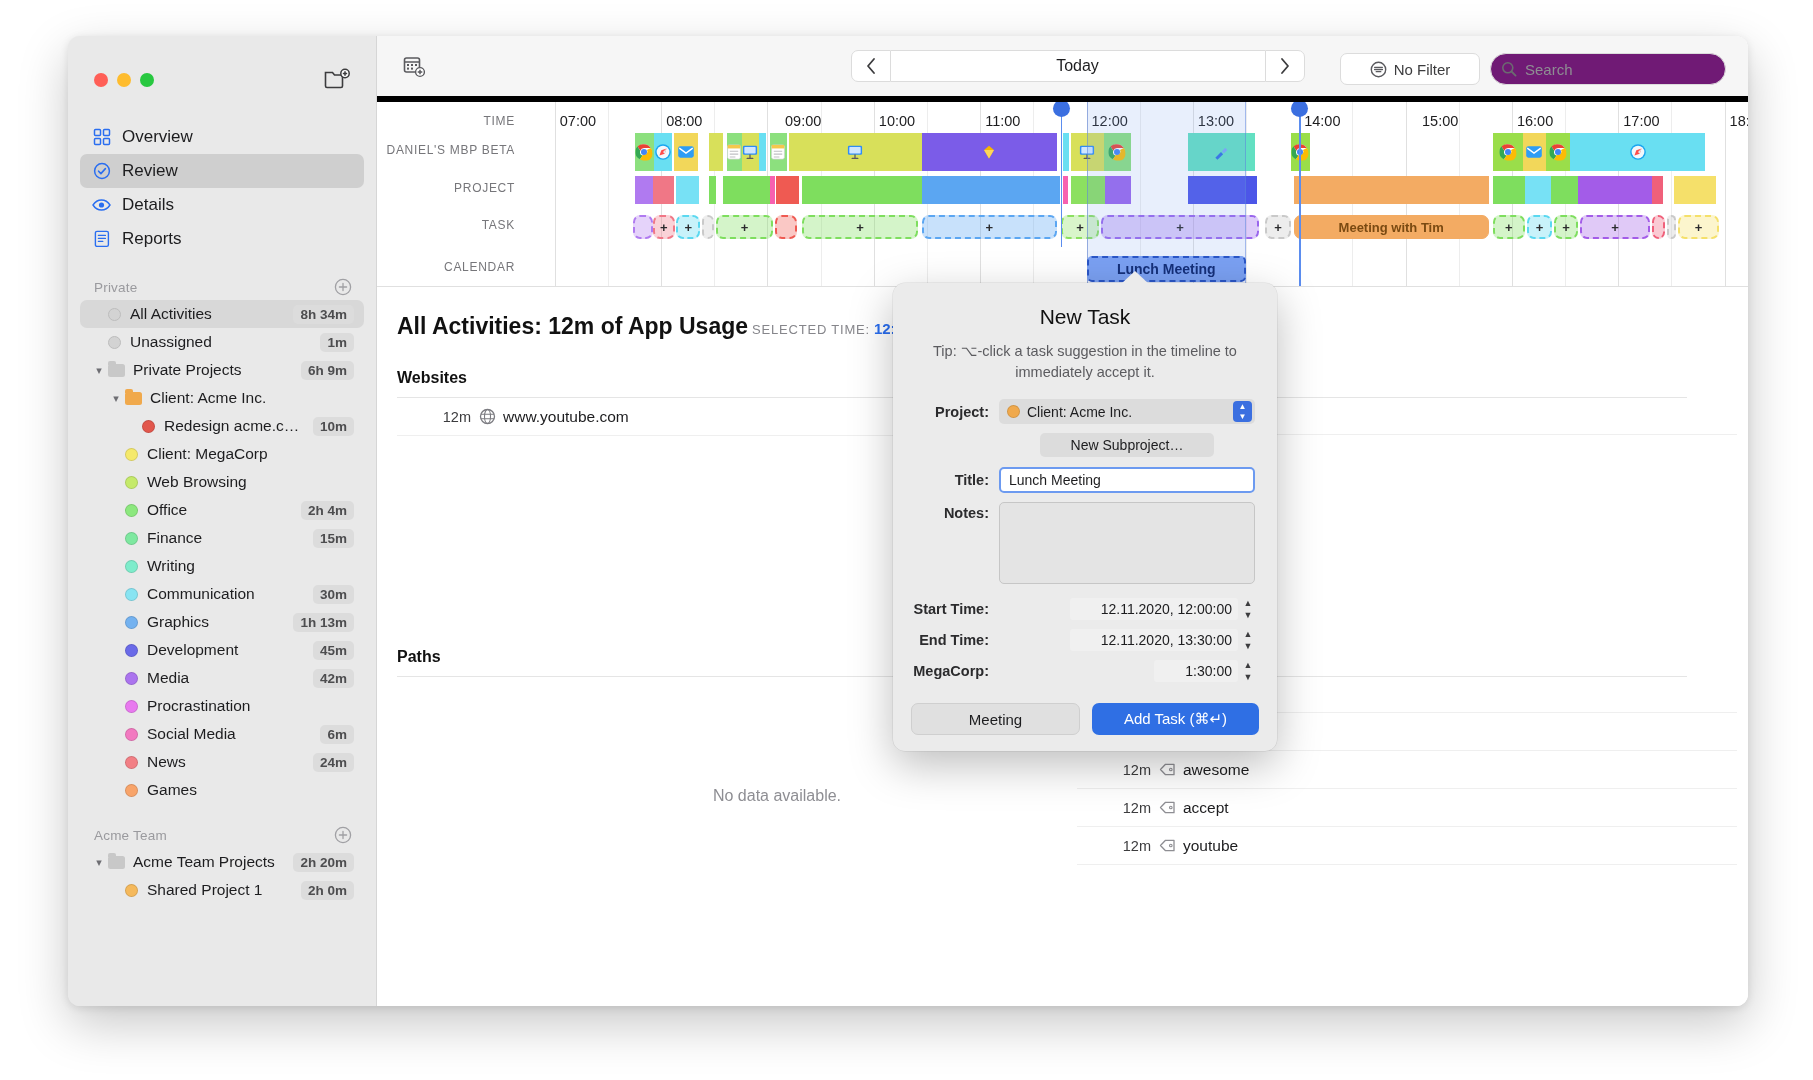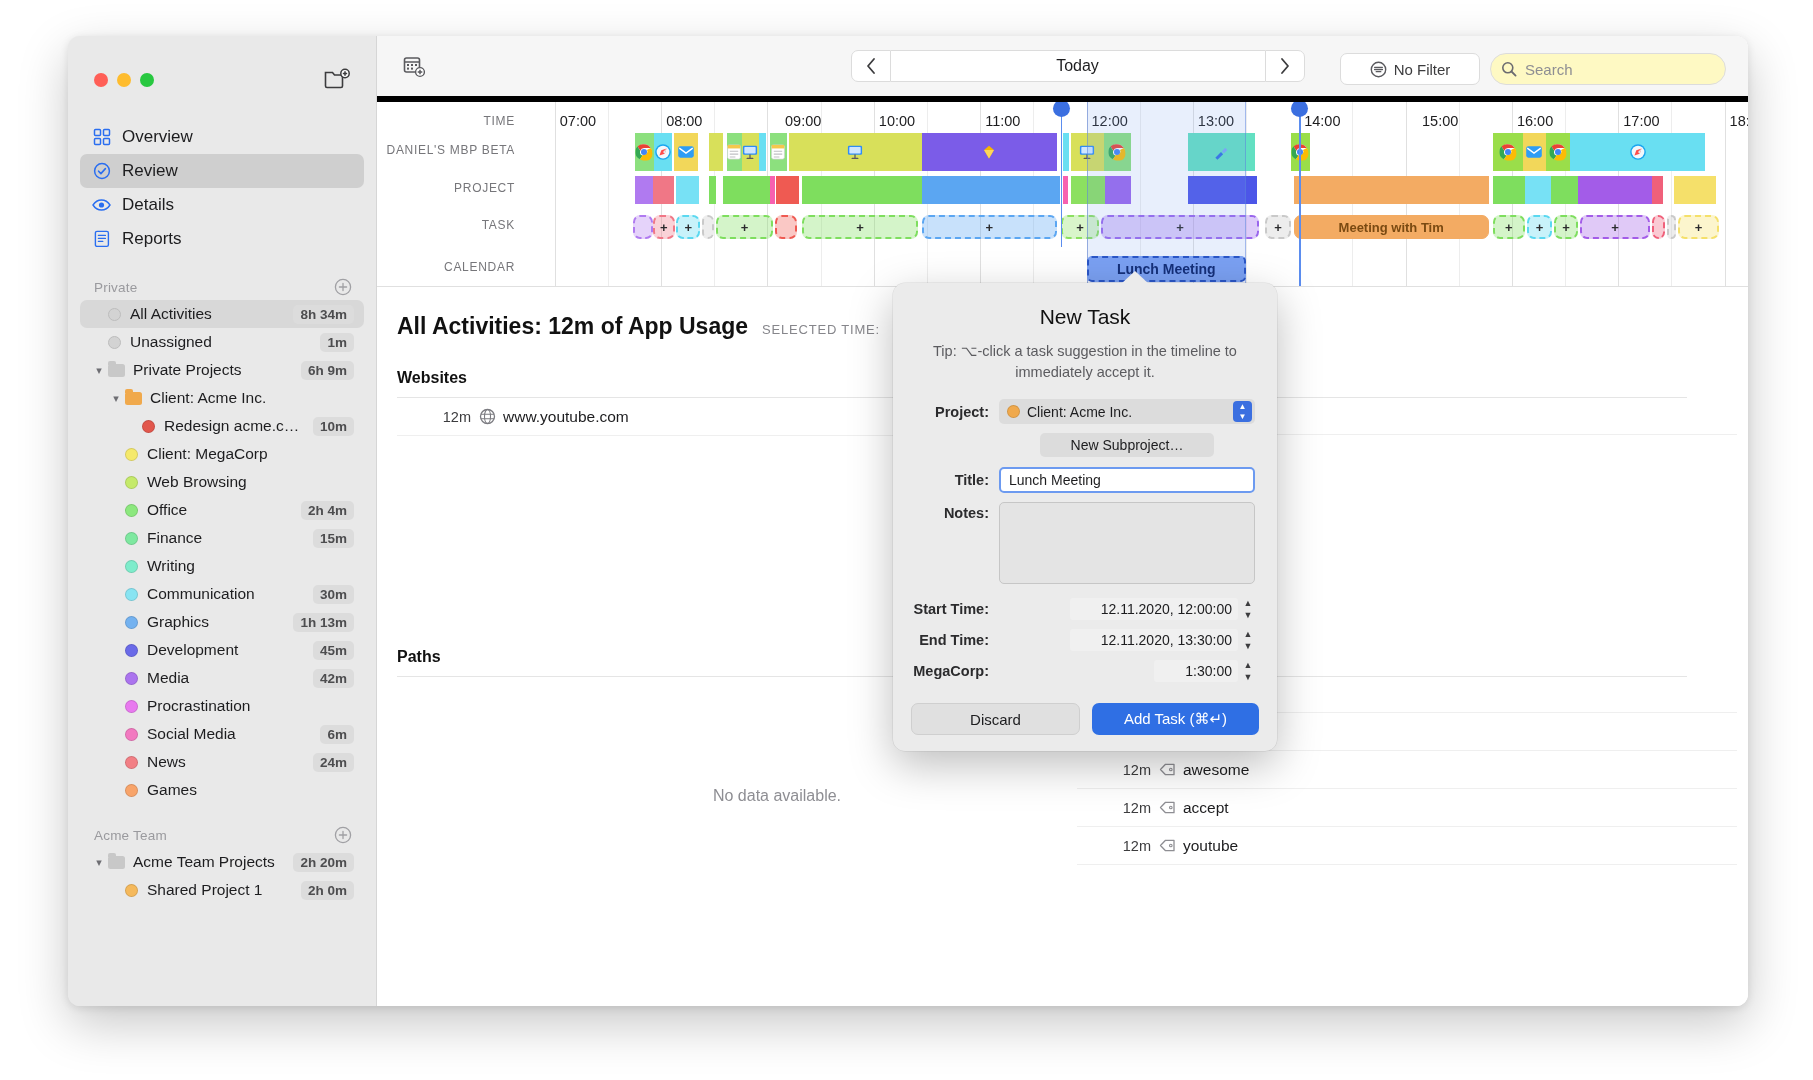--- a/index.html
+++ b/index.html
@@ -128,21 +128,21 @@
   .seg-btn.right{ width: 40px; border-radius: 0 7px 7px 0; }
   .filter-btn {
     height: 32px; width: 140px; border:1px solid #dcdcdc; background:#fff;
     border-radius: 7px; display:flex; align-items:center; justify-content:center; gap:7px;
     font-size: 15px; color:#3c3c3e;
     position:absolute; right: 268px; top: 17px;
   }
   .search-box {
     position:absolute; right: 22px; top: 17px;
     width: 236px; height: 32px;
-    border:1px solid #dcdcdc; background:#fef9c3; border-radius:16px;
+    border:1px solid #dcdcdc; background:#701a75; border-radius:16px;
     display:flex; align-items:center; gap:8px; padding: 0 10px;
     font-size: 15px; color:#8e8e93;
   }
 
   
   .timeline {
     flex: 0 0 185px; position:relative;
     background:#fff;
     border-bottom: 1px solid #e0e0e0;
   }
@@ -197,21 +197,21 @@
     position:absolute; height: 26px; top: 2px;
     background:#7aa0f2; border:2px dashed #2a56c6; border-radius:5px;
     display:flex; align-items:center; justify-content:center;
     color:#15307a; font-size:14px; font-weight:600;
     z-index: 5;
   }
 
   
   .content { flex: 1 1 auto; position:relative; overflow:hidden; background:#fff; }
   .content-head {
-    display:flex; align-items:baseline; gap:14px;
+    display:flex; align-items:baseline; gap:4px;
     padding: 26px 0 0 20px;
   }
   .ch-title { font-size: 23px; color:#111; font-weight:600; }
   .ch-sel-label { font-size: 13px; color:#86868b; letter-spacing:0.8px; }
   .ch-sel-value { font-size: 15px; color:#2a6ef0; font-weight:600; }
 
   .col-left { position:absolute; left:20px; top: 82px; width: 640px; }
   .col-right { position:absolute; left: 700px; top: 82px; width: 660px; }
   .sub-head { font-size: 16px; color:#111; font-weight:600; padding-bottom: 10px; }
   .rule { height:1px; background:#e5e5e5; width: 1290px; }
@@ -1001,18 +1001,18 @@
     <div class="frow">
       <div class="flabel">MegaCorp:</div>
       <div class="fctrl stepper-row">
         <div class="stepper-field" style="width:84px">1:30:00</div>
         <div class="stepper-arrows">▲<span style="height:3px"></span>▼</div>
       </div>
     </div>
   </div>
 
   <div class="pop-buttons">
-    <div class="btn discard">Discard</div>
+    <div class="btn discard">Meeting</div>
     <div class="btn primary">Add Task (⌘↵)</div>
   </div>
 </div>
 
 </div>
 
 </body></html>

